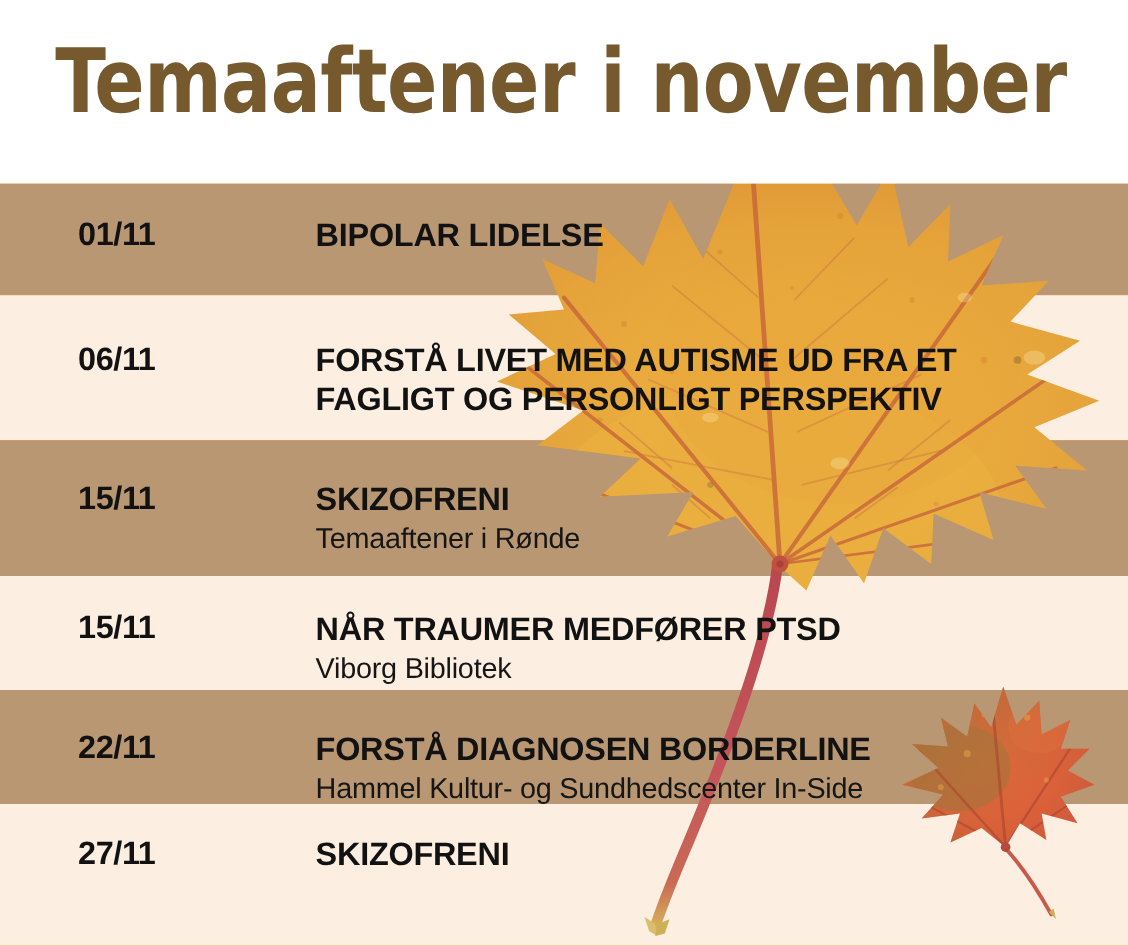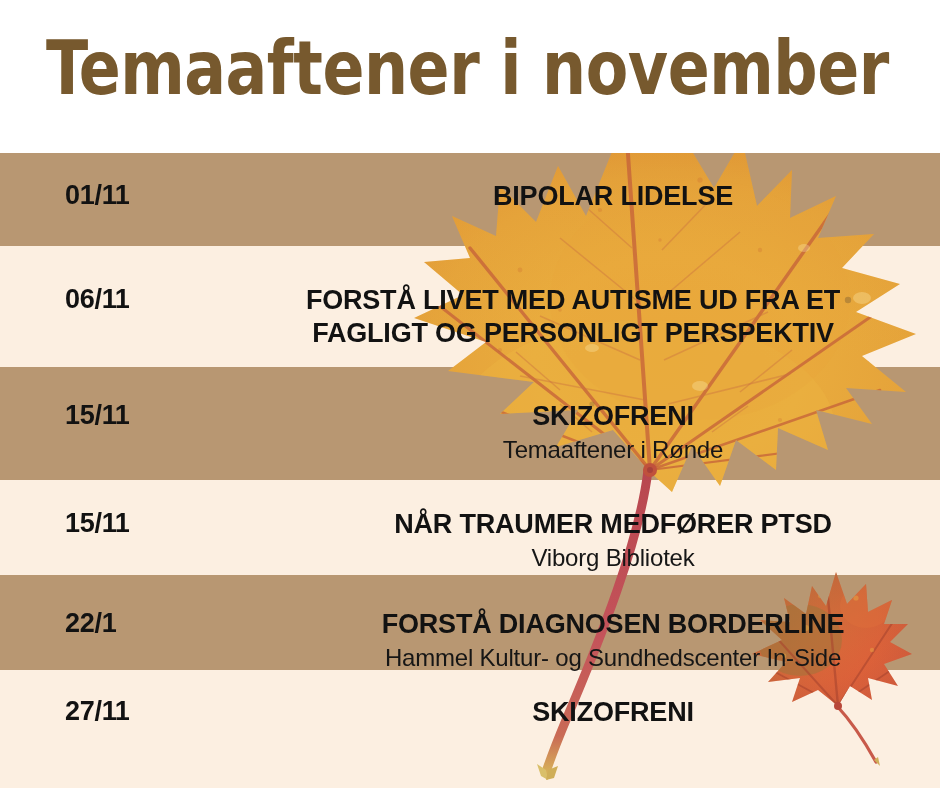--- a/index.html
+++ b/index.html
@@ -69,21 +69,20 @@
   }
 
   
   #rows {
     position: absolute;
     left: 0; top: 0;
     width: 940px;
     height: 788px;
     z-index: 5;
     pointer-events: none;
-    text-align: center;
   }
   .row {
     position: absolute;
     left: 0;
     width: 940px;
   }
   .row-date {
     position: absolute;
     left: 65px;
     top: 0;
@@ -311,21 +310,21 @@
 
     <div class="row" style="top:508px;">
       <div class="row-date">15/11</div>
       <div class="row-body">
         <div class="row-title">NÅR TRAUMER MEDFØRER PTSD</div>
         <div class="row-venue">Viborg Bibliotek</div>
       </div>
     </div>
 
     <div class="row" style="top:608px;">
-      <div class="row-date">22/1</div>
+      <div class="row-date">22/11</div>
       <div class="row-body">
         <div class="row-title">FORSTÅ DIAGNOSEN BORDERLINE</div>
         <div class="row-venue">Hammel Kultur- og Sundhedscenter In-Side</div>
       </div>
     </div>
 
     <div class="row" style="top:696px;">
       <div class="row-date">27/11</div>
       <div class="row-body">
         <div class="row-title">SKIZOFRENI</div>

